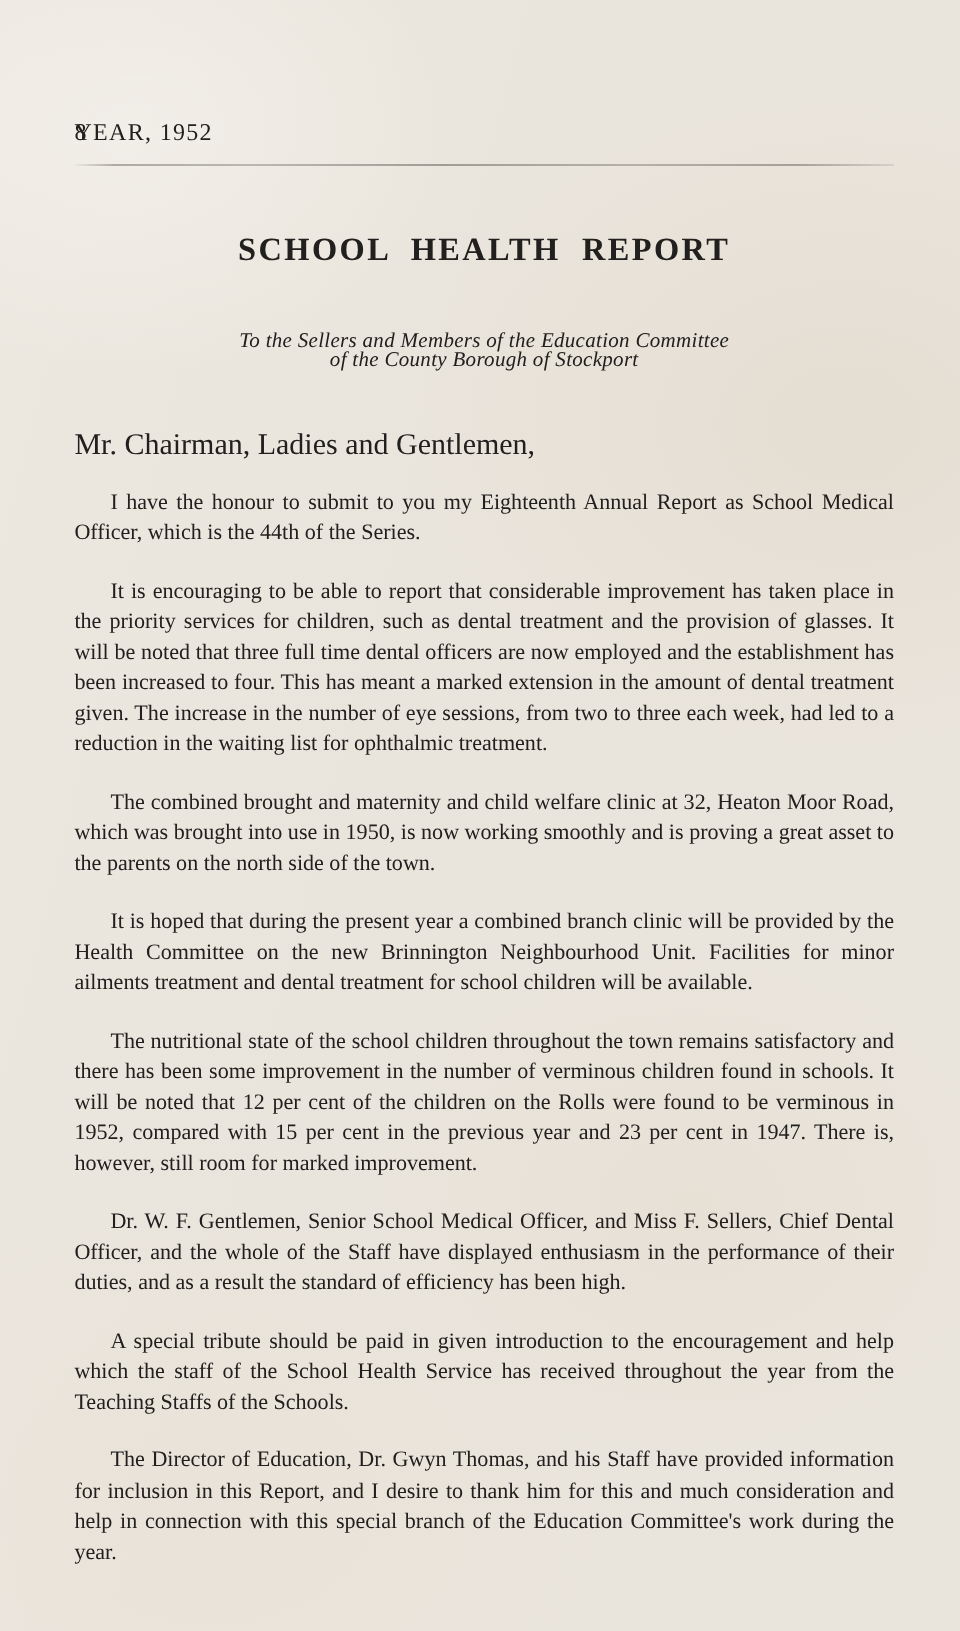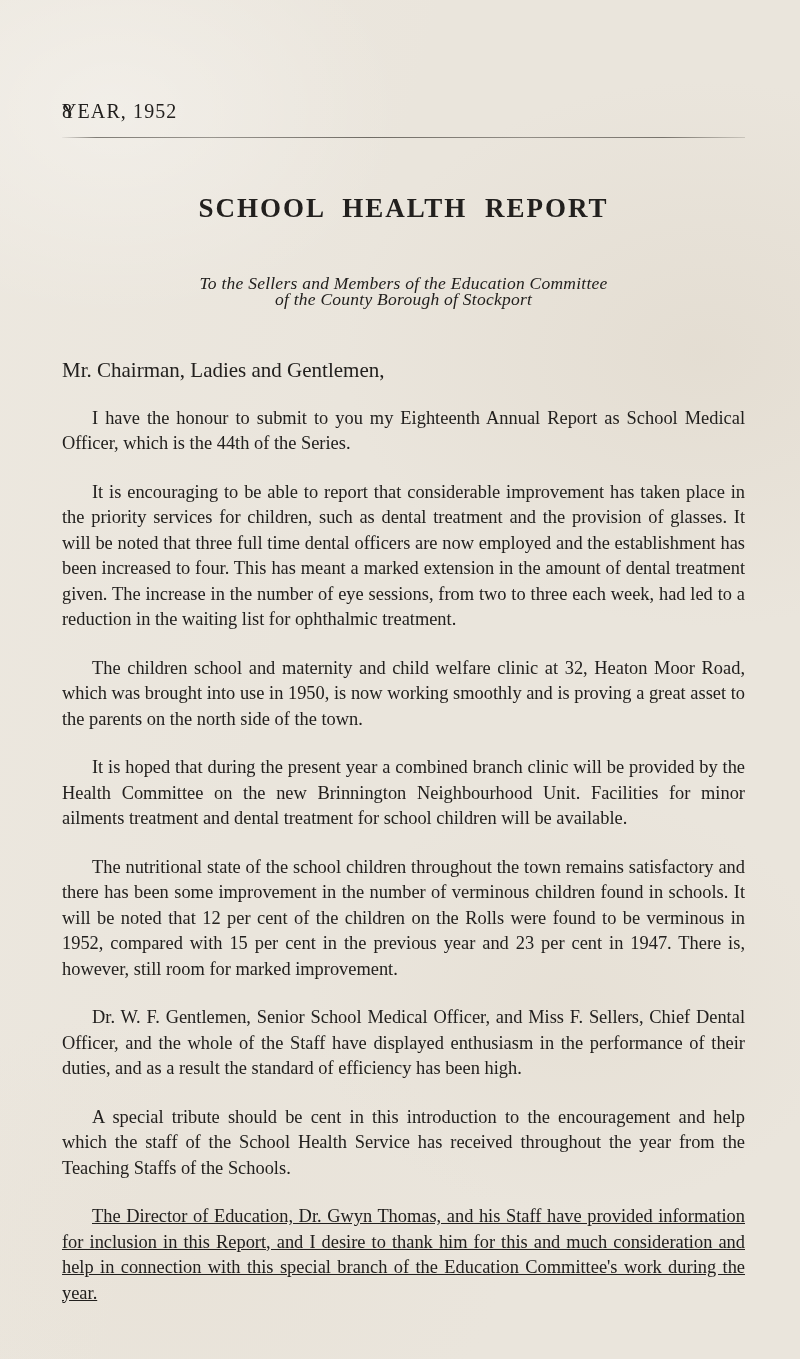--- a/index.html
+++ b/index.html
@@ -104,35 +104,35 @@
   .subtitle-2 { top: 289px; }
 
   
   .body-copy {
     position: absolute;
     top: 358px;
     left: 0;
     width: 683px;
   }
   .salutation {
-    font-size: 21px;
+    font-size: 25px;
     line-height: 25.5px;
     margin: 0 0 22px 0;
     font-family: Liberation Serif, serif;
   }
   p.para {
     font-size: 18.4px;
     line-height: 25.5px;
     text-align: justify;
     text-justify: inter-word;
     margin: 0 0 23px 0;
     text-indent: 30px;
     hyphens: manual;
   }
-  p.para:last-child { margin-bottom: 16px; text-decoration: underline; }
+  p.para:last-child { margin-bottom: 16px; }
 </style>
 </head>
 <body>
 
 <div class="paper-grain"></div>
 
 <div class="page">
 
   <div class="running-head">
     <span class="folio">8</span>
@@ -142,21 +142,21 @@
 
   <h1 class="doc-title">SCHOOL HEALTH REPORT</h1>
 
   <div class="subtitle subtitle-1">To the Sellers and Members of the Education Committee</div>
   <div class="subtitle subtitle-2">of the County Borough of Stockport</div>
 
   <div class="body-copy">
     <p class="salutation">Mr. Chairman, Ladies and Gentlemen,</p>
     <p class="para">I have the honour to submit to you my Eighteenth Annual Report as School Medical Officer, which is the 44th of the Series.</p>
     <p class="para">It is encouraging to be able to report that considerable improvement has taken place in the priority services for children, such as dental treatment and the provision of glasses. It will be noted that three full time dental officers are now employed and the establishment has been increased to four. This has meant a marked extension in the amount of dental treatment given. The increase in the number of eye sessions, from two to three each week, had led to a reduction in the waiting list for ophthalmic treatment.</p>
-    <p class="para">The children school and maternity and child welfare clinic at 32, Heaton Moor Road, which was brought into use in 1950, is now working smoothly and is proving a great asset to the parents on the north side of the town.</p>
+    <p class="para">The combined brought and maternity and child welfare clinic at 32, Heaton Moor Road, which was brought into use in 1950, is now working smoothly and is proving a great asset to the parents on the north side of the town.</p>
     <p class="para">It is hoped that during the present year a combined branch clinic will be provided by the Health Committee on the new Brinnington Neighbourhood Unit. Facilities for minor ailments treatment and dental treatment for school children will be available.</p>
     <p class="para">The nutritional state of the school children throughout the town remains satisfactory and there has been some improvement in the number of verminous children found in schools. It will be noted that 12 per cent of the children on the Rolls were found to be verminous in 1952, compared with 15 per cent in the previous year and 23 per cent in 1947. There is, however, still room for marked improvement.</p>
     <p class="para">Dr. W. F. Gentlemen, Senior School Medical Officer, and Miss F. Sellers, Chief Dental Officer, and the whole of the Staff have displayed enthusiasm in the performance of their duties, and as a result the standard of efficiency has been high.</p>
-    <p class="para">A special tribute should be cent in this introduction to the encouragement and help which the staff of the School Health Service has received throughout the year from the Teaching Staffs of the Schools.</p>
+    <p class="para">A special tribute should be paid in given introduction to the encouragement and help which the staff of the School Health Service has received throughout the year from the Teaching Staffs of the Schools.</p>
     <p class="para">The Director of Education, Dr. Gwyn Thomas, and his Staff have provided information for inclusion in this Report, and I desire to thank him for this and much consideration and help in connection with this special branch of the Education Committee's work during the year.</p>
   </div>
 
 </div>
 
 </body></html>

